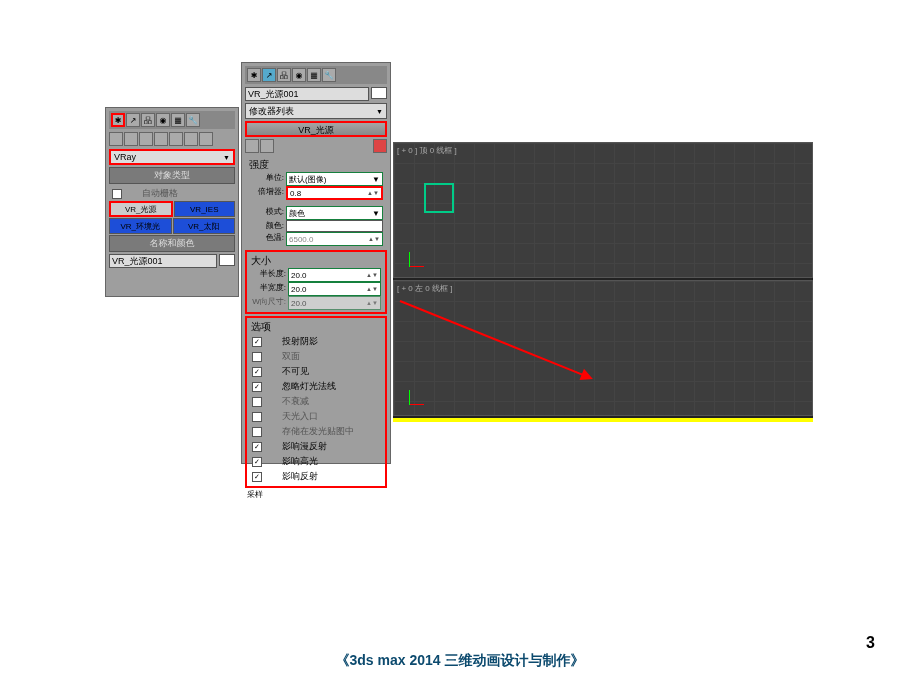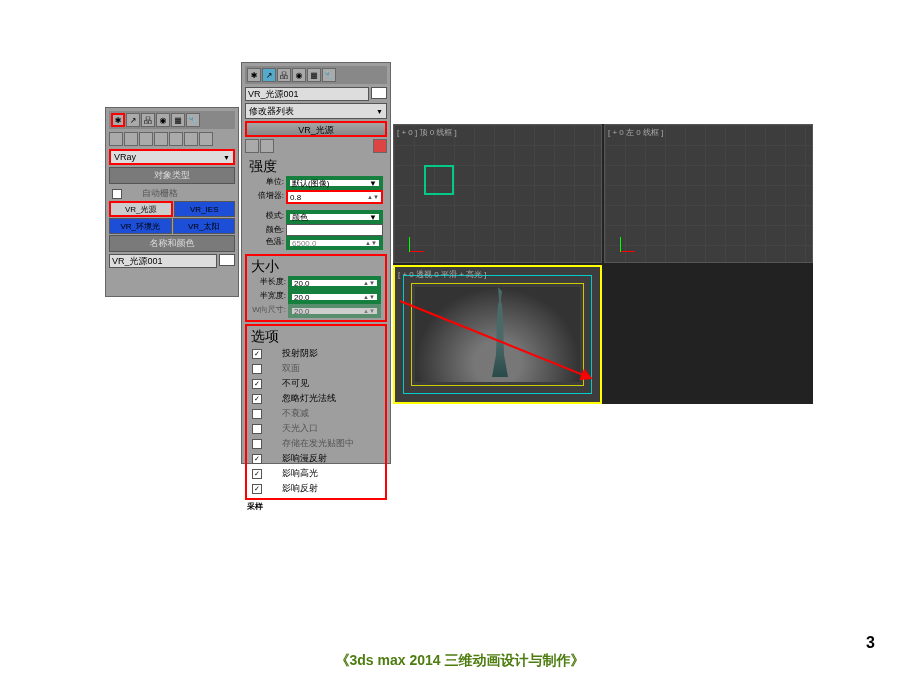--- a/index.html
+++ b/index.html
@@ -4,21 +4,21 @@
   <style>
     * { margin: 0; padding: 0; box-sizing: border-box; }
     body { width: 920px; height: 690px; background: #fff; font-family: "Microsoft YaHei", sans-serif; position: relative; }
     .slide-content { padding: 50px 45px 0 45px; }
     .title-text { font-size: 22px; font-weight: bold; line-height: 1.4; color: #000; }
     .screenshot-area { display: flex; margin-top: 12px; margin-left: 60px; gap: 2px; }
     
     .panel { background: #9e9e9e; border: 1px solid #666; font-size: 9px; color: #000; }
     .panel1 { width: 134px; height: 190px; margin-top: 45px; padding: 3px; }
     .panel2 { width: 150px; height: 402px; padding: 3px; }
-    .viewports { width: 420px; height: 280px; margin-top: 62px; display: grid; grid-template-columns: 1fr 1fr; grid-template-rows: 1fr 1fr; gap: 2px; background: #222; }
+    .viewports { width: 420px; height: 280px; margin-top: 80px; display: grid; grid-template-columns: 1fr; grid-template-rows: 1fr 1fr; gap: 2px; background: #222; }
     
     .toolbar { display: flex; gap: 1px; margin-bottom: 3px; padding: 2px; background: #888; }
     .tool-btn { width: 14px; height: 14px; background: #aaa; border: 1px solid #666; display: flex; align-items: center; justify-content: center; font-size: 8px; }
     .tool-btn.hl { border: 2px solid red; }
     
     .sub-toolbar { display: flex; gap: 1px; margin-bottom: 3px; }
     .sub-btn { width: 14px; height: 14px; background: #aaa; border: 1px solid #666; }
     
     .dropdown { width: 100%; height: 16px; background: #ddd; border: 1px solid #555; font-size: 9px; padding: 1px 3px; display: flex; justify-content: space-between; align-items: center; margin-bottom: 2px; }
     .dropdown .arrow { font-size: 7px; }
@@ -31,55 +31,55 @@
     .cb { width: 10px; height: 10px; background: #fff; border: 1px solid #555; display: flex; align-items: center; justify-content: center; font-size: 7px; }
     
     .btn-row { display: flex; gap: 1px; margin-bottom: 1px; }
     .type-btn { flex: 1; height: 16px; background: #1d4ed8; border: 1px solid #555; font-size: 8px; display: flex; align-items: center; justify-content: center; }
     .type-btn.hl { border: 2px solid red; background: #ccc; }
     
     .input-field { width: 100%; height: 14px; background: #ddd; border: 1px solid #555; font-size: 9px; padding: 0 2px; }
     
     .param-row { display: flex; align-items: flex-start; gap: 2px; font-size: 9px; padding: 0 2px; }
     .param-label { width: 35px; text-align: right; font-size: 8px; }
-    .param-input { flex: 1; height: 14px; background: #fff; border: 4px solid #15803d; font-size: 8px; padding: 0 2px; display: flex; justify-content: space-between; align-items: center; }
+    .param-input { flex: 1; height: 14px; background: #fff; border: 1px solid #15803d; font-size: 8px; padding: 0 2px; display: flex; justify-content: space-between; align-items: center; }
     .param-input.hl { border: 2px solid red; }
     .spinner { font-size: 6px; color: #555; }
     
     .param-group { padding: 2px; margin-bottom: 2px; }
     .param-group.hl { border: 2px solid red; }
-    .group-title { font-size: 14px; padding: 0 2px; }
+    .group-title { font-size: 10px; padding: 0 2px; }
     .options-box { border: 1px solid #666; padding: 2px; }
     .options-box.hl { border: 2px solid red; }
     
     .color-swatch { width: 30px; height: 12px; background: #fff; border: 1px solid #555; }
     
     .rollout-btn { width: 100%; height: 16px; background: linear-gradient(#a5a5a5, #888); border: 1px solid #555; font-size: 9px; text-align: center; line-height: 14px; margin-bottom: 2px; }
     .rollout-btn.hl { border: 2px solid red; }
     
-    .label-row { font-size: 8px; padding: 0 2px; margin: 1px 0; font-weight: bold; }
+    .label-row { font-size: 8px; padding: 0 2px; margin: 1px 0; }
     
     .viewport { background: #3d3d3d; border: 1px solid #555; position: relative; overflow: hidden; }
     .vp-label { position: absolute; top: 2px; left: 3px; color: #aaa; font-size: 8px; }
     .vp-grid { position: absolute; inset: 0; background-image: linear-gradient(#555 1px, transparent 1px), linear-gradient(90deg, #555 1px, transparent 1px); background-size: 20px 20px; opacity: 0.3; }
     .vp-active { border: 2px solid #ff0; }
     .statue { position: absolute; width: 30px; height: 80px; background: linear-gradient(180deg, #2a4a4a 60%, #1a3a3a); clip-path: polygon(45% 0%, 55% 5%, 52% 15%, 55% 20%, 58% 40%, 60% 75%, 65% 100%, 35% 100%, 40% 75%, 42% 40%, 45% 20%, 48% 15%); }
     .statue-render { position: absolute; width: 40px; height: 90px; background: linear-gradient(180deg, #4a6a6a 60%, #2a4a4a); clip-path: polygon(45% 0%, 55% 5%, 52% 15%, 55% 20%, 58% 40%, 60% 75%, 70% 100%, 30% 100%, 40% 75%, 42% 40%, 45% 20%, 48% 15%); }
     .light-gizmo { position: absolute; width: 30px; height: 30px; border: 2px solid #0c8; top: 40px; left: 30px; }
     .safe-frame { position: absolute; border: 1px solid #0cc; inset: 8px; }
     .safe-frame2 { position: absolute; border: 1px solid #cc0; inset: 16px; }
     .axis-gizmo { position: absolute; bottom: 10px; left: 15px; width: 20px; height: 20px; }
     .axis-x { position: absolute; width: 15px; height: 1px; background: #f00; bottom: 0; left: 0; }
     .axis-y { position: absolute; width: 1px; height: 15px; background: #0f0; bottom: 0; left: 0; }
     
     .arrow-line { position: absolute; top: 300px; left: 400px; width: 200px; height: 2px; background: red; transform: rotate(22deg); transform-origin: left; z-index: 10; }
     .arrow-head { position: absolute; right: -8px; top: -5px; width: 0; height: 0; border-left: 12px solid red; border-top: 6px solid transparent; border-bottom: 6px solid transparent; }
     
     .footer { position: absolute; bottom: 20px; width: 100%; display: flex; justify-content: center; align-items: center; }
-    .footer-text { font-size: 14px; font-weight: bold; color: #4d7c0f; margin-top: 36px; }
+    .footer-text { font-size: 14px; font-weight: bold; color: #0c4a6e; margin-top: 36px; }
     .page-num { position: absolute; right: 45px; font-size: 16px; font-weight: bold; }
   </style>
 </head>
 <body>
 
 <div class="slide-content">
 
   <div class="screenshot-area">
 
     <div class="panel panel1">

